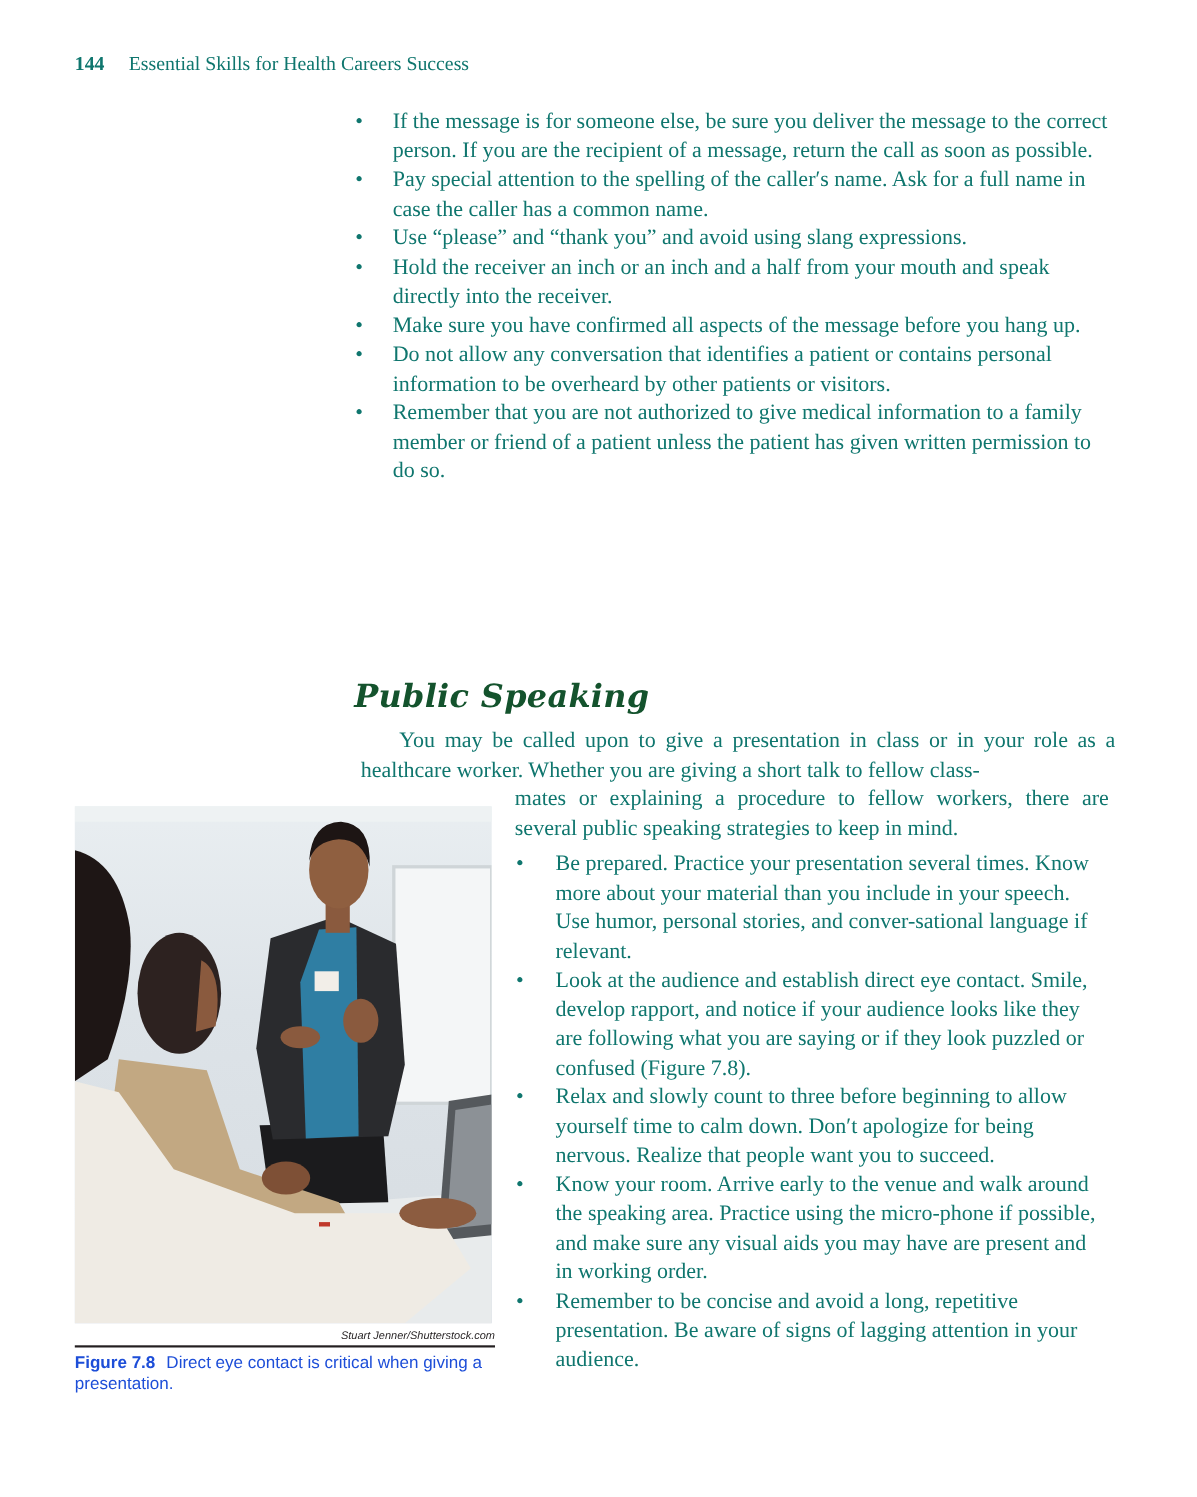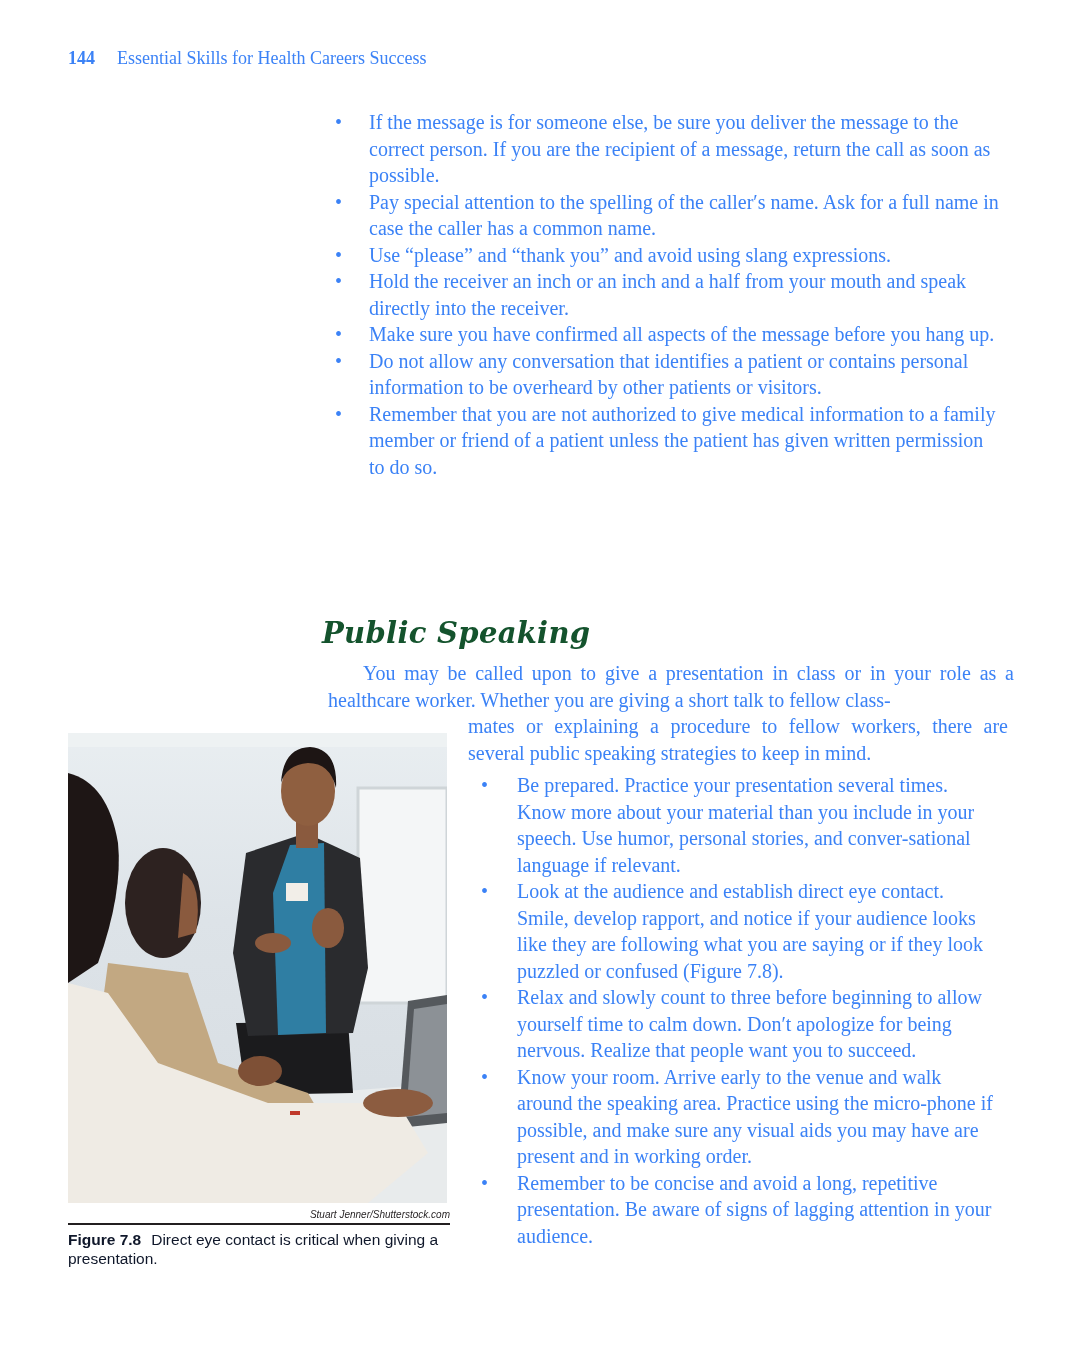--- a/index.html
+++ b/index.html
@@ -1,26 +1,26 @@
 <!DOCTYPE html>
 <html><head>
 <meta charset="utf-8">
 <style>
   html, body { margin: 0; padding: 0; background: #ffffff; }
   body { width: 1088px; height: 1361px; position: relative; overflow: hidden; }
-  .serif { font-family: "Liberation Serif", "DejaVu Serif", serif; color: #3b82f6; }
-  .sans { font-family: "Liberation Sans", "DejaVu Sans", sans-serif; color: #0f172a; }
+  .serif { font-family: "Liberation Serif", "DejaVu Serif", serif; color: #0f766e; }
+  .sans { font-family: "Liberation Sans", "DejaVu Sans", sans-serif; color: #1d4ed8; }
 
   .running-head { position: absolute; left: 68px; top: 48px; font-size: 18px; }
   .running-head .pg { font-weight: bold; margin-right: 22px; }
 
   .col { position: absolute; font-size: 20px; line-height: 26.5px; }
   .col-top { left: 322px; top: 97px; width: 690px; }
   .cont { padding-left: 35px; }
-  ul.bul { list-style: none; margin: 12px; padding: 0; }
+  ul.bul { list-style: none; margin: 0; padding: 0; }
   ul.bul li { position: relative; padding-left: 35px; }
   ul.bul li::before { content: "\2022"; position: absolute; left: 1px; top: 0; }
 
   .heading { position: absolute; left: 322px; top: 616px; font-family: "DejaVu Serif", serif;
              font-style: italic; font-weight: bold; font-size: 29px; color: #14532d; margin: 0; letter-spacing: 0.3px; }
 
   .intro1 { position: absolute; left: 328px; top: 660px; width: 686px; font-size: 20px; line-height: 26.5px; }
   .intro1 .p1 { text-indent: 35px; text-align: justify; }
 
   .col-right { left: 468px; top: 713px; width: 540px; }

